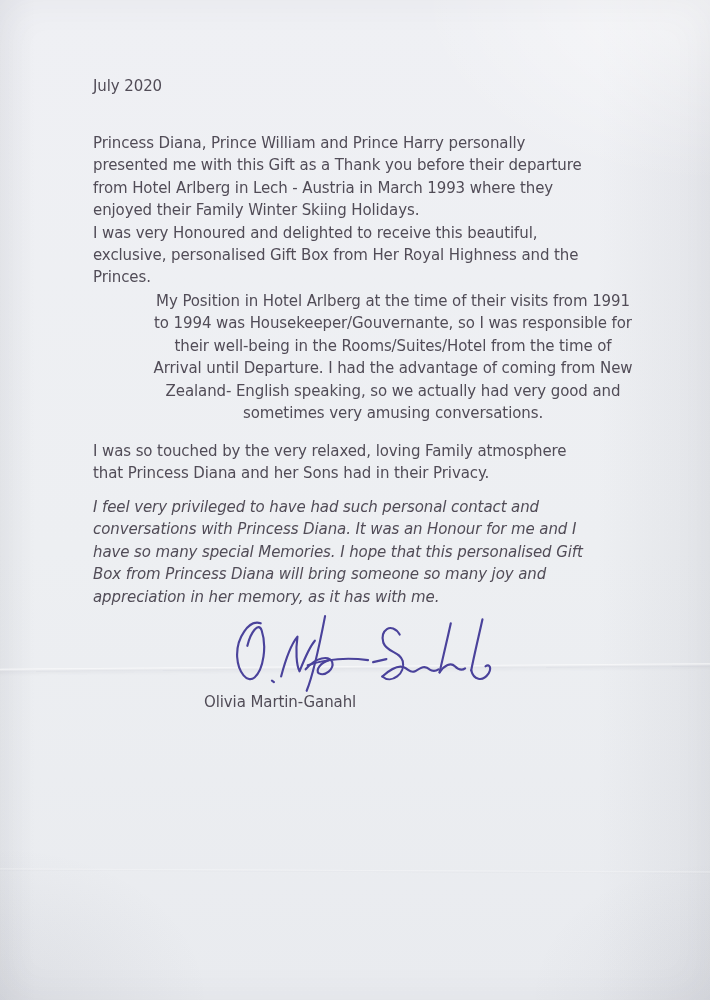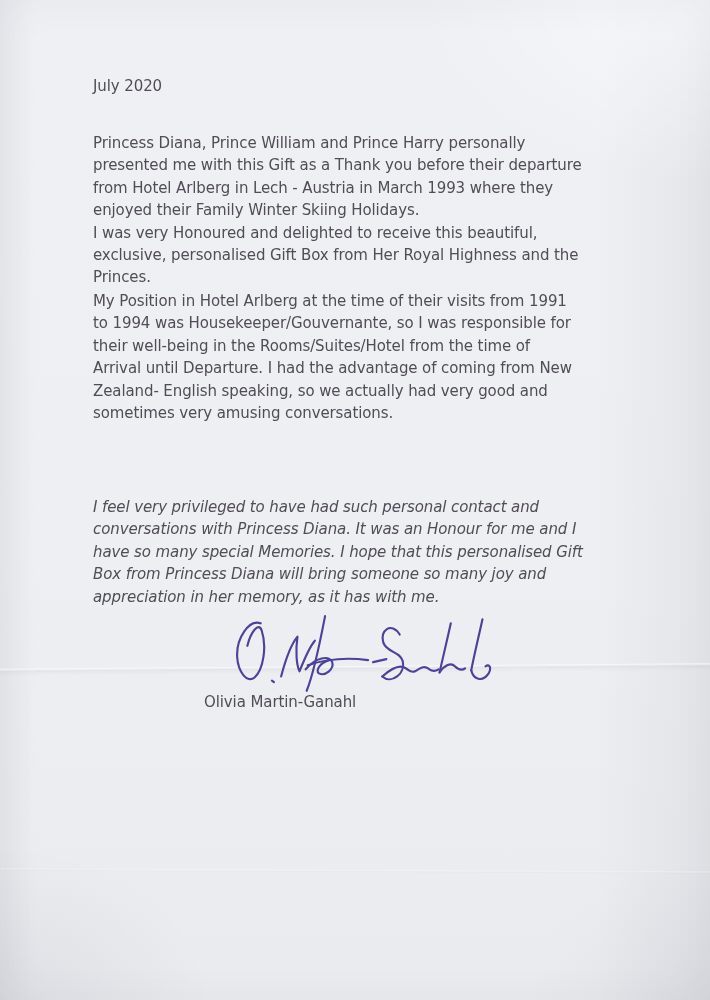--- a/index.html
+++ b/index.html
@@ -35,21 +35,21 @@
     color: #514c57;
     font-size: 15px;
     letter-spacing: -0.1px;
     line-height: 22.4px;
     white-space: pre-line;
     width: 600px;
     margin: 0;
   }
   .date  { left: 93px; top: 75px; }
   .para1 { left: 93px; top: 124px; margin-top: 8px; }
-  .para2 { left: 93px; top: 290px; }
+  .para2 { left: 93px; top: 290px; text-align: center; }
   .para3 { left: 93px; top: 440px; }
   .para4 { left: 93px; top: 496px; font-style: italic; }
   .signer { left: 204px; top: 691px; }
   .sig-svg { position: absolute; left: 230px; top: 611px; width: 276px; height: 88px; }
 </style>
 </head>
 <body>
 
 <div class="paper">
   <div class="crease-main"></div>
@@ -62,20 +62,22 @@
 enjoyed their Family Winter Skiing Holidays.
 I was very Honoured and delighted to receive this beautiful,
 exclusive, personalised Gift Box from Her Royal Highness and the
 Princes.</p>
   <p class="txt para2">My Position in Hotel Arlberg at the time of their visits from 1991
 to 1994 was Housekeeper/Gouvernante, so I was responsible for
 their well-being in the Rooms/Suites/Hotel from the time of
 Arrival until Departure. I had the advantage of coming from New
 Zealand- English speaking, so we actually had very good and
 sometimes very amusing conversations.</p>
+  <p class="txt para3">I was so touched by the very relaxed, loving Family atmosphere
+that Princess Diana and her Sons had in their Privacy.</p>
   <p class="txt para4">I feel very privileged to have had such personal contact and
 conversations with Princess Diana. It was an Honour for me and I
 have so many special Memories. I hope that this personalised Gift
 Box from Princess Diana will bring someone so many joy and
 appreciation in her memory, as it has with me.</p>
 
   <svg class="sig-svg" viewBox="0 0 270 80" aria-hidden="true">
     <g fill="none" stroke="#3d3494" stroke-width="2.1" stroke-linecap="round" stroke-linejoin="round" opacity="0.92">
 
       <path d="M 30 9 C 19 5, 6 23, 7 42 C 8 57, 17 68, 24 62 C 33 54, 36 31, 31 16 C 28 7, 20 18, 17 31"></path>

